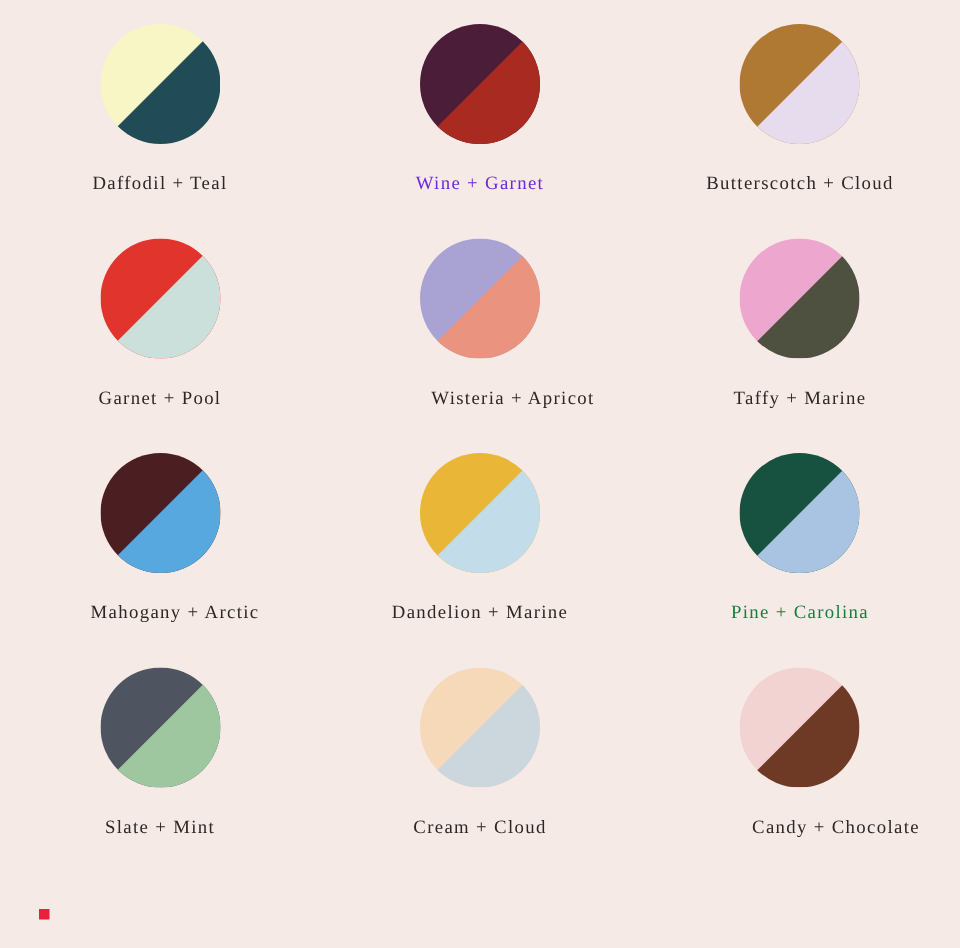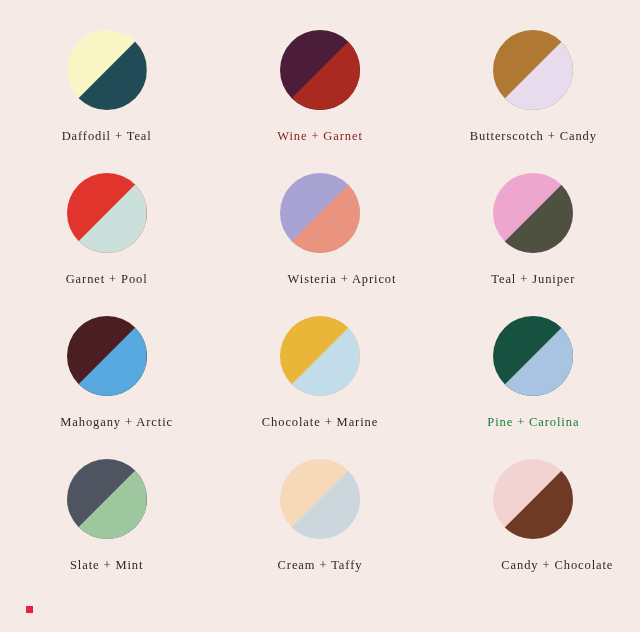--- a/index.html
+++ b/index.html
@@ -12,21 +12,21 @@
     background: #f6eae7;
     font-family: "Liberation Serif", "DejaVu Serif", serif;
     overflow: hidden;
     position: relative;
   }
   #palette-board {
     width: 640px;
     height: 632px;
     position: relative;
     box-sizing: border-box;
-    padding-top: 30px;
+    padding-top: 16px;
   }
   .swatch-grid {
     display: grid;
     grid-template-columns: repeat(3, 1fr);
     grid-template-rows: repeat(4, 143px);
     column-gap: 0px;
     row-gap: 0px;
     width: 640px;
   }
   .swatch-cell {
@@ -95,29 +95,29 @@
         <div class="half-b" style="background: rgb(33, 75, 87); clip-path: polygon(100% 0px, 100% 100%, 0px 100%);"></div>
       </div>
       <div class="swatch-label" style="color: rgb(45, 39, 37);">Daffodil + Teal</div>
     </div>
 
     <div class="swatch-cell">
       <div class="swatch-disc">
         <div class="half-a" style="background: rgb(76, 29, 56);"></div>
         <div class="half-b" style="background: rgb(168, 42, 32); clip-path: polygon(100% 0px, 100% 100%, 0px 100%);"></div>
       </div>
-      <div class="swatch-label" style="color: #7f1d1d;">Wine + Garnet</div>
+      <div class="swatch-label" style="color: #6d28d9;">Wine + Garnet</div>
     </div>
 
     <div class="swatch-cell">
       <div class="swatch-disc">
         <div class="half-a" style="background: rgb(176, 121, 51);"></div>
         <div class="half-b" style="background: rgb(230, 220, 238); clip-path: polygon(100% 0px, 100% 100%, 0px 100%);"></div>
       </div>
-      <div class="swatch-label" style="color: rgb(45, 39, 37);">Butterscotch + Candy</div>
+      <div class="swatch-label" style="color: rgb(45, 39, 37);">Butterscotch + Cloud</div>
     </div>
 
     <div class="swatch-cell">
       <div class="swatch-disc">
         <div class="half-a" style="background: rgb(224, 52, 44);"></div>
         <div class="half-b" style="background: rgb(203, 224, 218); clip-path: polygon(100% 0px, 100% 100%, 0px 100%);"></div>
       </div>
       <div class="swatch-label" style="color: rgb(45, 39, 37);">Garnet + Pool</div>
     </div>
 
@@ -127,37 +127,37 @@
         <div class="half-b" style="background: rgb(234, 148, 128); clip-path: polygon(100% 0px, 100% 100%, 0px 100%);"></div>
       </div>
       <div class="swatch-label" style="color: rgb(45, 39, 37); margin-left: 44px;">Wisteria + Apricot</div>
     </div>
 
     <div class="swatch-cell">
       <div class="swatch-disc">
         <div class="half-a" style="background: rgb(237, 166, 206);"></div>
         <div class="half-b" style="background: rgb(78, 80, 64); clip-path: polygon(100% 0px, 100% 100%, 0px 100%);"></div>
       </div>
-      <div class="swatch-label" style="color: rgb(45, 39, 37);">Teal + Juniper</div>
+      <div class="swatch-label" style="color: rgb(45, 39, 37);">Taffy + Marine</div>
     </div>
 
     <div class="swatch-cell">
       <div class="swatch-disc">
         <div class="half-a" style="background: rgb(75, 31, 34);"></div>
         <div class="half-b" style="background: rgb(86, 168, 222); clip-path: polygon(100% 0px, 100% 100%, 0px 100%);"></div>
       </div>
       <div class="swatch-label" style="color: rgb(45, 39, 37); margin-left: 20px;">Mahogany + Arctic</div>
     </div>
 
     <div class="swatch-cell">
       <div class="swatch-disc">
         <div class="half-a" style="background: rgb(234, 182, 55);"></div>
         <div class="half-b" style="background: rgb(195, 220, 233); clip-path: polygon(100% 0px, 100% 100%, 0px 100%);"></div>
       </div>
-      <div class="swatch-label" style="color: rgb(45, 39, 37);">Chocolate + Marine</div>
+      <div class="swatch-label" style="color: rgb(45, 39, 37);">Dandelion + Marine</div>
     </div>
 
     <div class="swatch-cell">
       <div class="swatch-disc">
         <div class="half-a" style="background: rgb(23, 81, 63);"></div>
         <div class="half-b" style="background: rgb(169, 196, 226); clip-path: polygon(100% 0px, 100% 100%, 0px 100%);"></div>
       </div>
       <div class="swatch-label" style="color: #15803d;">Pine + Carolina</div>
     </div>
 
@@ -167,21 +167,21 @@
         <div class="half-b" style="background: rgb(158, 199, 159); clip-path: polygon(100% 0px, 100% 100%, 0px 100%);"></div>
       </div>
       <div class="swatch-label" style="color: rgb(45, 39, 37);">Slate + Mint</div>
     </div>
 
     <div class="swatch-cell">
       <div class="swatch-disc">
         <div class="half-a" style="background: rgb(246, 217, 185);"></div>
         <div class="half-b" style="background: rgb(204, 214, 221); clip-path: polygon(100% 0px, 100% 100%, 0px 100%);"></div>
       </div>
-      <div class="swatch-label" style="color: rgb(45, 39, 37);">Cream + Taffy</div>
+      <div class="swatch-label" style="color: rgb(45, 39, 37);">Cream + Cloud</div>
     </div>
 
     <div class="swatch-cell">
       <div class="swatch-disc">
         <div class="half-a" style="background: rgb(243, 211, 210);"></div>
         <div class="half-b" style="background: rgb(110, 58, 38); clip-path: polygon(100% 0px, 100% 100%, 0px 100%);"></div>
       </div>
       <div class="swatch-label" style="color: rgb(45, 39, 37); margin-left: 48px;">Candy + Chocolate</div>
     </div>
 

